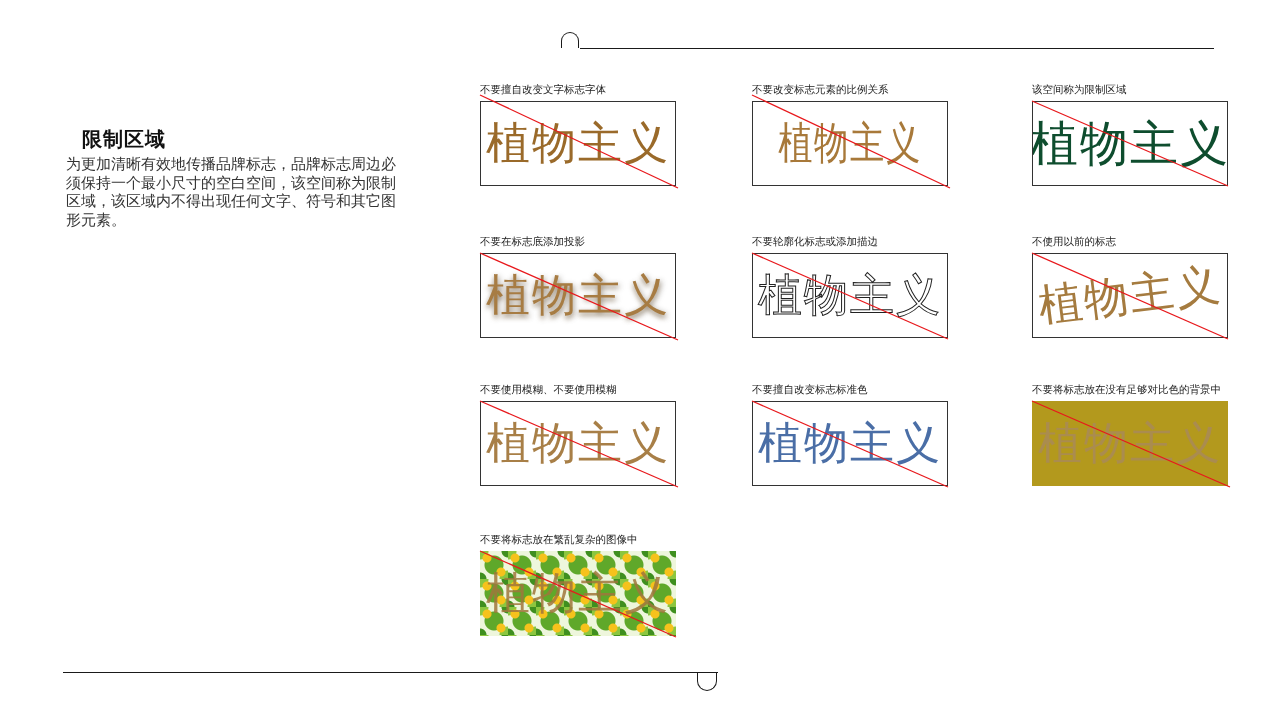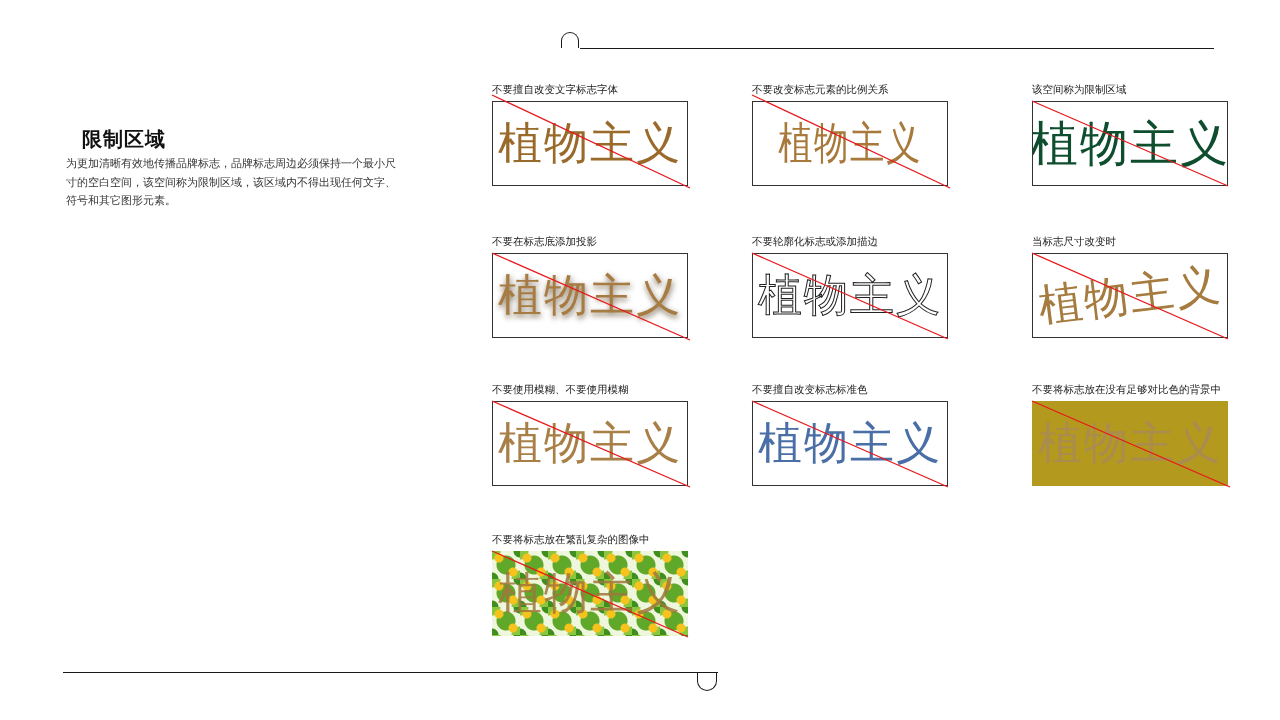--- a/index.html
+++ b/index.html
@@ -6,30 +6,30 @@
   body {
     width: 1280px; height: 720px; background: #ffffff; position: relative; overflow: hidden;
     font-family: "DejaVu Sans", "Liberation Sans", sans-serif; color: #222;
   }
   .deco-top-line { position: absolute; left: 580px; top: 48px; width: 634px; height: 0; border-top: 1.5px solid #1a1a1a; }
   .deco-top-loop { position: absolute; left: 561px; top: 32px; width: 18px; height: 16px; border: 1.5px solid #1a1a1a; border-bottom: none; border-radius: 9px 9px 0 0; box-sizing: border-box; }
   .deco-bot-line { position: absolute; left: 63px; top: 672px; width: 655px; height: 0; border-top: 1.5px solid #1a1a1a; }
   .deco-bot-loop { position: absolute; left: 697px; top: 672px; width: 20px; height: 19px; border: 1.5px solid #1a1a1a; border-top: none; border-radius: 0 0 10px 10px; box-sizing: border-box; }
 
   .page-title { position: absolute; left: 66px; top: 110px; font-size: 20px; font-weight: bold; color: #111; letter-spacing: 1px; }
-  .page-desc { position: absolute; left: 66px; top: 155px; width: 340px; font-size: 11px; line-height: 18.5px; color: #333; }
+  .page-desc { position: absolute; left: 66px; top: 155px; width: 340px; font-size: 15px; line-height: 18.5px; color: #333; }
   .page-desc p { margin: 0; }
 
   .card { position: absolute; width: 196px; }
   .card-label { position: absolute; left: 0; top: -18px; font-size: 10.5px; color: #222; white-space: nowrap; }
   .card-box { position: relative; width: 196px; height: 85px; border: 1px solid #333; box-sizing: border-box; background: #fff; overflow: hidden; }
   .logo { position: absolute; left: 0; right: 0; top: 0; bottom: 0; display: flex; align-items: center; justify-content: center; font-size: 44px; letter-spacing: 2px; font-family: "DejaVu Sans", sans-serif; font-weight: 300; white-space: nowrap; }
   .strike { position: absolute; left: 0; top: 0; pointer-events: none; overflow: visible; }
 
-  .c1 { left: 492px; } .c2 { left: 752px; } .c3 { left: 1032px; }
+  .c1 { left: 480px; } .c2 { left: 752px; } .c3 { left: 1032px; }
   .r1 { top: 101px; } .r2 { top: 253px; } .r3 { top: 401px; } .r4 { top: 551px; }
 
   .v-font .logo { color: #9a6a2a; font-family: "DejaVu Sans", sans-serif; }
   .v-ratio .logo { color: #a8793a; transform: scaleX(0.78) scaleY(1.0); font-size: 44px; }
   .v-old .logo { color: #0e4d2e; font-size: 48px; }
   .v-shadow .logo { color: #a77c43; text-shadow: 0 3px 5px rgba(110,80,40,0.55), 2px 2px 6px rgba(0,0,0,0.25); }
   .v-outline .logo { color: #fff; -webkit-text-stroke: 1px #222; }
   .v-tilt .logo { color: #a57b3f; transform: rotate(-7deg); }
   .v-blur .logo { color: #a87f47; filter: blur(0.6px); }
   .v-color .logo { color: #4a6ea6; }
@@ -106,21 +106,21 @@
   <div class="card-label">不要轮廓化标志或添加描边</div>
   <div class="card-box">
     <div class="logo">植物主义</div>
   </div>
   <svg class="strike" width="196" height="85">
       <line x1="0" y1="0" x2="196" y2="86" stroke="#e8181c" stroke-width="1.3"></line>
     </svg>
 </div>
 
 <div class="card c3 r2 v-tilt">
-  <div class="card-label">当标志尺寸改变时</div>
+  <div class="card-label">不使用以前的标志</div>
   <div class="card-box">
     <div class="logo">植物主义</div>
   </div>
   <svg class="strike" width="196" height="85">
       <line x1="0" y1="0" x2="196" y2="86" stroke="#e8181c" stroke-width="1.3"></line>
     </svg>
 </div>
 
 <div class="card c1 r3 v-blur">
   <div class="card-label">不要使用模糊、不要使用模糊</div>

